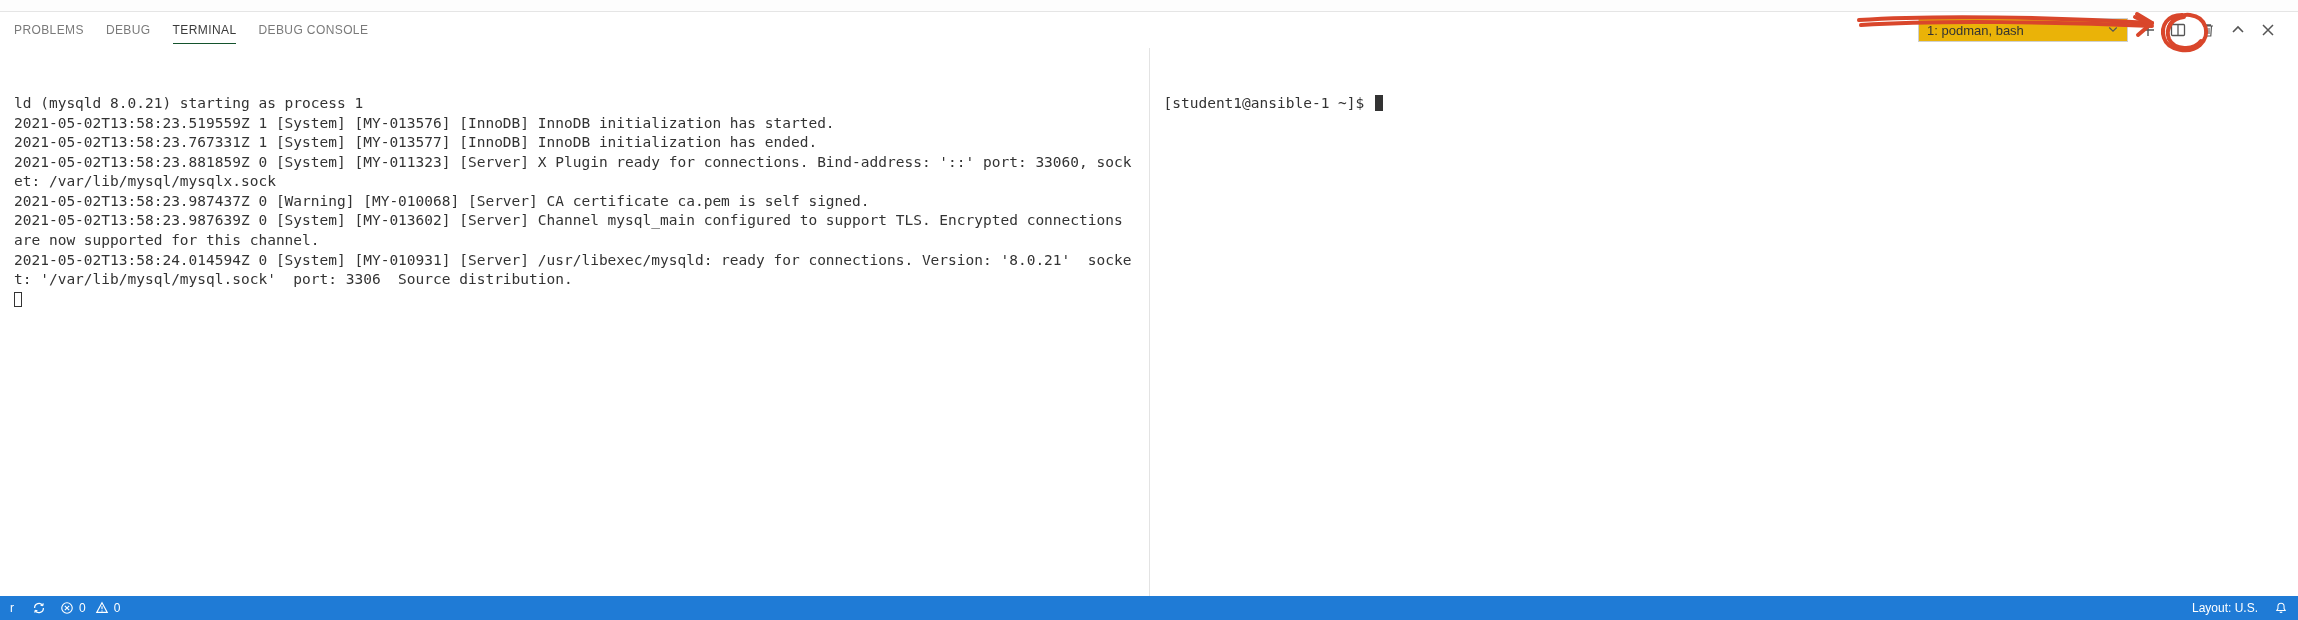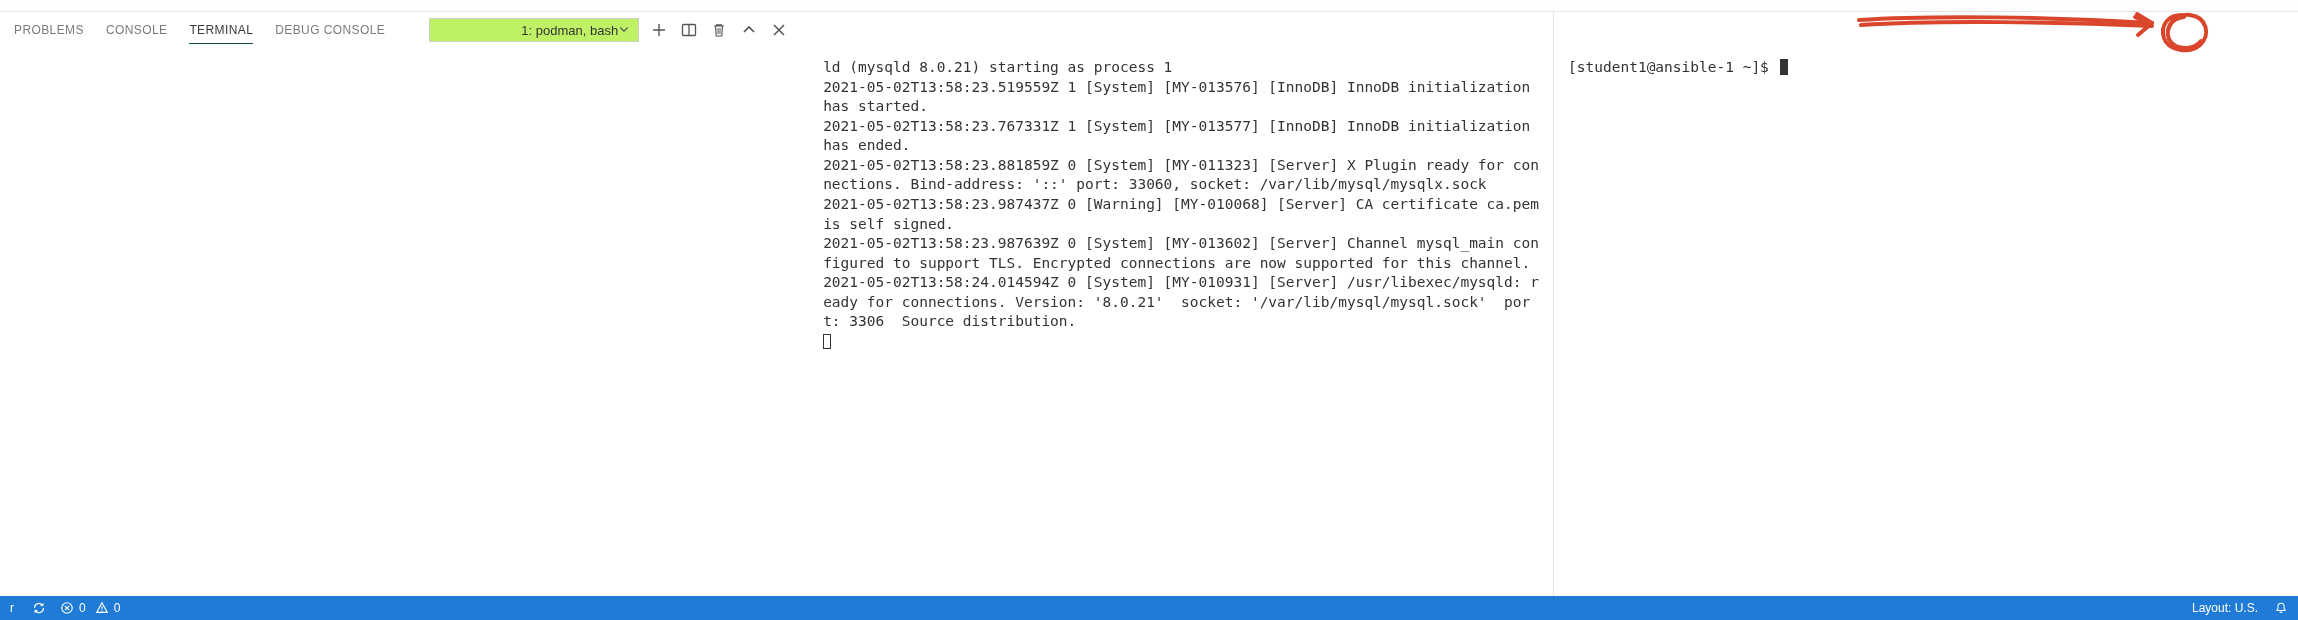--- a/index.html
+++ b/index.html
@@ -14,21 +14,21 @@
     }
     .top-blank {
       height: 12px;
       background: #fdfdfd;
       border-bottom: 1px solid #e5e5e5;
       flex: 0 0 auto;
     }
     .panel {
       flex: 1 1 auto;
       display: flex;
-      flex-direction: row;
+      flex-direction: column;
       min-height: 0;
       position: relative;
     }
     .panel-tabs {
       display: flex;
       align-items: center;
       height: 36px;
       padding: 0 14px;
       border-bottom: 0px solid #eee;
       flex: 0 0 auto;
@@ -49,26 +49,26 @@
     }
     .panel-tabs-spacer { flex: 1 1 auto; }
     .terminal-controls {
       display: flex;
       align-items: center;
       gap: 10px;
       padding-right: 6px;
     }
     .terminal-select {
       border: 1px solid #cfcfcf;
-      background: #bef264;
+      background: #eab308;
       height: 24px;
       min-width: 210px;
       display: flex;
       align-items: center;
-      justify-content: flex-end;
+      justify-content: space-between;
       padding: 0 8px;
       font-size: 13px;
       color: #333;
       cursor: pointer;
     }
     .ctrl-icon {
       width: 20px;
       height: 20px;
       display: flex;
       align-items: center;
@@ -161,21 +161,21 @@
         <path d="M296 13 L281 6"></path>
 
         <path d="M328 4 C 314 4, 306 14, 310 27 C 314 40, 336 43, 346 34 C 357 24, 353 6, 336 4 C 326 3, 318 8, 315 16"></path>
         <path d="M330 6 C 318 7, 311 17, 315 28 C 320 39, 340 40, 347 30"></path>
       </g>
     </svg>
   </div>
 
   <div class="panel-tabs">
     <div class="panel-tab">PROBLEMS</div>
-    <div class="panel-tab">CONSOLE</div>
+    <div class="panel-tab">DEBUG</div>
     <div class="panel-tab active">TERMINAL</div>
     <div class="panel-tab">DEBUG CONSOLE</div>
 
     <div class="panel-tabs-spacer"></div>
 
     <div class="terminal-controls">
       <div class="terminal-select">
         <span>1: podman, bash</span>
         <span>
           <svg viewBox="0 0 16 16" width="12" height="12">

